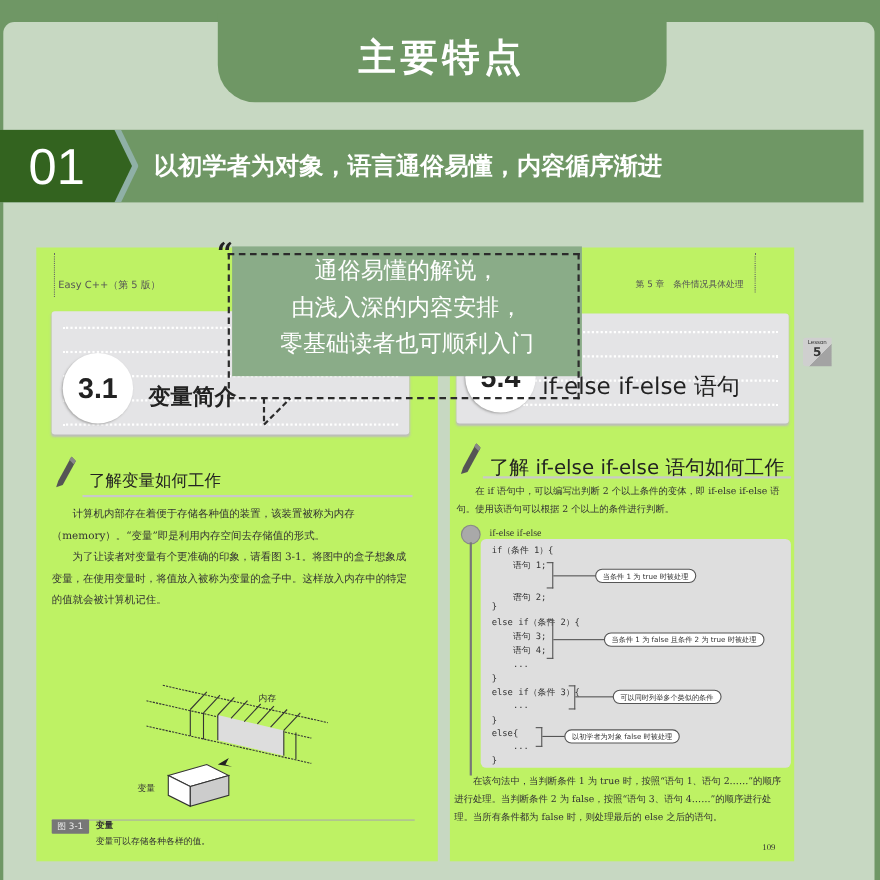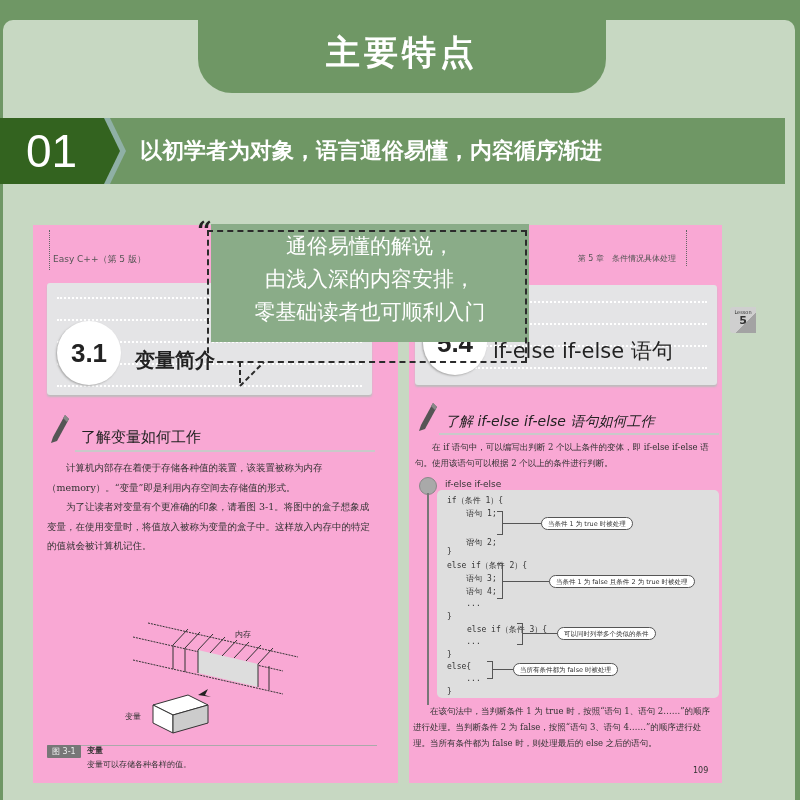--- a/index.html
+++ b/index.html
@@ -35,21 +35,21 @@
     background: #8fb0a6;
     clip-path: polygon(0 0, 110px 0, 126px 50%, 110px 100%, 0 100%);
   }
   .feature-text {
     position: absolute; left: 140px; top: 118px; height: 66px;
     display: flex; align-items: center;
     color: #fff; font-size: 22px; font-weight: bold; letter-spacing: 0px;
   }
 
   
-  .page { position: absolute; background: #f9a8d4; }
+  .page { position: absolute; background: #bef264; }
   .page-left { left: 33px; top: 225px; width: 365px; height: 558px; }
   .page-right { left: 409px; top: 225px; width: 313px; height: 558px; }
 
   .running-head-left {
     position: absolute; left: 20px; top: 28px; font-size: 9px; color: #555;
   }
   .margin-line-left {
     position: absolute; left: 16px; top: 5px; width: 1px; height: 40px;
     border-left: 1px dotted #666;
   }
@@ -95,21 +95,21 @@
     font-size: 9.5px; line-height: 19.5px; color: #333;
   }
   .body-text p { text-indent: 2em; }
   .bold { font-weight: bold; color: #111; }
 
   .fig-caption-tag {
     position: absolute; background: #777; color: #eee; font-size: 8px;
     padding: 1px 5px; border-radius: 1px;
   }
   .fig-rule { position: absolute; height: 1px; background: #aaa; }
-  .small { position: absolute; font-size: 8px; color: #333; }
+  .small { position: absolute; font-size: 8px; color: #333; font-family: Liberation Serif, serif; }
 
   
   .code-box {
     position: absolute; left: 28px; top: 265px; width: 282px; height: 208px;
     background: #dedede; border-radius: 5px;
   }
   .code-line {
     position: absolute; font-family: "DejaVu Sans Mono", "Liberation Mono", monospace;
     font-size: 8px; color: #333; white-space: pre;
   }
@@ -236,21 +236,21 @@
     <div class="dots" style="top:60px;left:60px;"></div>
     <div class="dots" style="top:82px;left:60px;"></div>
   </div>
   <div class="sec-circle" style="left:14px;top:86px;">5.4</div>
   <div class="sec-title" style="left:84px;top:112px;font-weight:normal;font-size:21px;">if-else if-else 语句</div>
 
   <svg class="pencil" style="left:10px;top:178px;" viewBox="0 0 18 30">
     <polygon points="14,0 18,4 6,26 0,28 2,22" fill="#555"></polygon>
     <polygon points="14,0 18,4 16,7 12,3" fill="#888"></polygon>
   </svg>
-  <div class="h2" style="left:36px;top:188px;font-size:14px;font-style:italic;">了解 if-else if-else 语句如何工作</div>
+  <div class="h2" style="left:36px;top:188px;font-size:18px;">了解 if-else if-else 语句如何工作</div>
   <div class="h2-underline" style="left:30px;top:208px;width:280px;"></div>
 
   <div class="body-text" style="left:6px;top:214px;width:302px;font-size:8.5px;line-height:16px;">
     <p>在 if 语句中，可以编写出判断 2 个以上条件的变体，即 if-else if-else 语句。使用该语句可以根据 2 个以上的条件进行判断。</p>
   </div>
 
   <div class="pin"></div>
   <div class="pin-line"></div>
   <div class="small" style="left:36px;top:254px;font-size:9px;">if-else if-else</div>
 
@@ -258,42 +258,42 @@
   <div class="code-line" style="left:38px;top:270px;">if（条件 1）{</div>
   <div class="code-line" style="left:38px;top:283px;">    语句 1;</div>
   <div class="code-line" style="left:38px;top:296px;margin-top:16px;">    语句 2;</div>
   <div class="code-line" style="left:38px;top:309px;">    ...</div>
   <div class="code-line" style="left:38px;top:322px;">}</div>
   <div class="code-line" style="left:38px;top:335px;">else if（条件 2）{</div>
   <div class="code-line" style="left:38px;top:348px;">    语句 3;</div>
   <div class="code-line" style="left:38px;top:361px;">    语句 4;</div>
   <div class="code-line" style="left:38px;top:374px;">    ...</div>
   <div class="code-line" style="left:38px;top:387px;">}</div>
-  <div class="code-line" style="left:38px;top:399px;margin-left:20px;">else if（条件 3）{</div>
+  <div class="code-line" style="left:38px;top:399px;">else if（条件 3）{</div>
   <div class="code-line" style="left:38px;top:412px;">    ...</div>
   <div class="code-line" style="left:38px;top:425px;">}</div>
   <div class="code-line" style="left:38px;top:437px;">else{</div>
   <div class="code-line" style="left:38px;top:449px;">    ...</div>
   <div class="code-line" style="left:38px;top:462px;">}</div>
 
   <div class="bracket" style="left:88px;top:286px;height:24px;"></div>
   <div class="connector" style="left:94px;top:298px;width:40px;"></div>
   <div class="note" style="left:132px;top:292px;">当条件 1 为 true 时被处理</div>
 
   <div class="bracket" style="left:88px;top:338px;height:36px;"></div>
   <div class="connector" style="left:94px;top:356px;width:48px;"></div>
   <div class="note" style="left:140px;top:350px;">当条件 1 为 false 且条件 2 为 true 时被处理</div>
 
   <div class="bracket" style="left:108px;top:398px;height:22px;"></div>
   <div class="connector" style="left:114px;top:408px;width:36px;"></div>
   <div class="note" style="left:148px;top:402px;">可以同时列举多个类似的条件</div>
 
   <div class="bracket" style="left:78px;top:436px;height:18px;"></div>
   <div class="connector" style="left:84px;top:444px;width:22px;"></div>
-  <div class="note" style="left:104px;top:438px;">当所有条件都为 false 时被处理</div>
+  <div class="note" style="left:104px;top:438px;">以初学者为对象 false 时被处理</div>
 
   <div class="body-text" style="left:4px;top:478px;width:304px;font-size:8.5px;line-height:16px;">
     <p>在该句法中，当判断条件 1 为 true 时，按照“语句 1、语句 2……”的顺序进行处理。当判断条件 2 为 false，按照“语句 3、语句 4……”的顺序进行处理。当所有条件都为 false 时，则处理最后的 else 之后的语句。</p>
   </div>
   <div class="small" style="left:284px;top:541px;">109</div>
 </div>
 
 <div class="lesson-tab">
   <span>Lesson</span>
   <span class="num">5</span>

